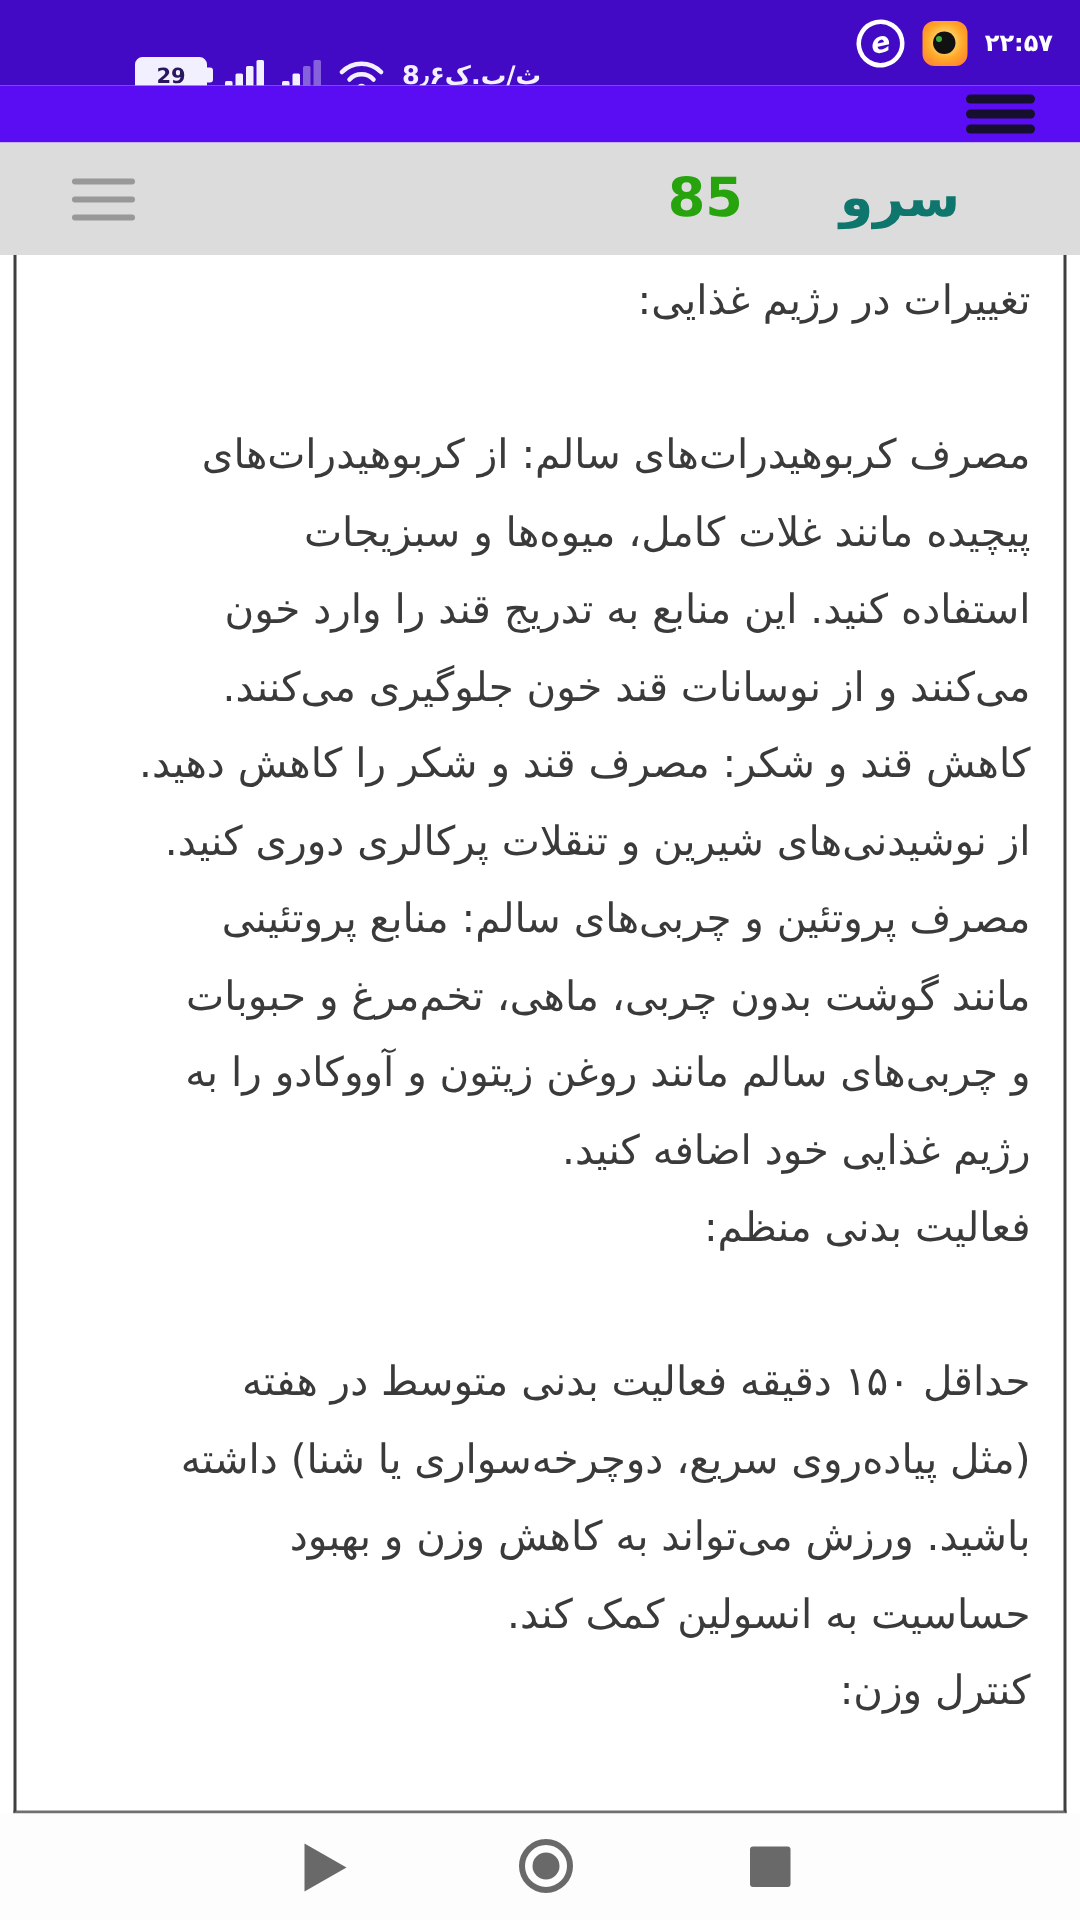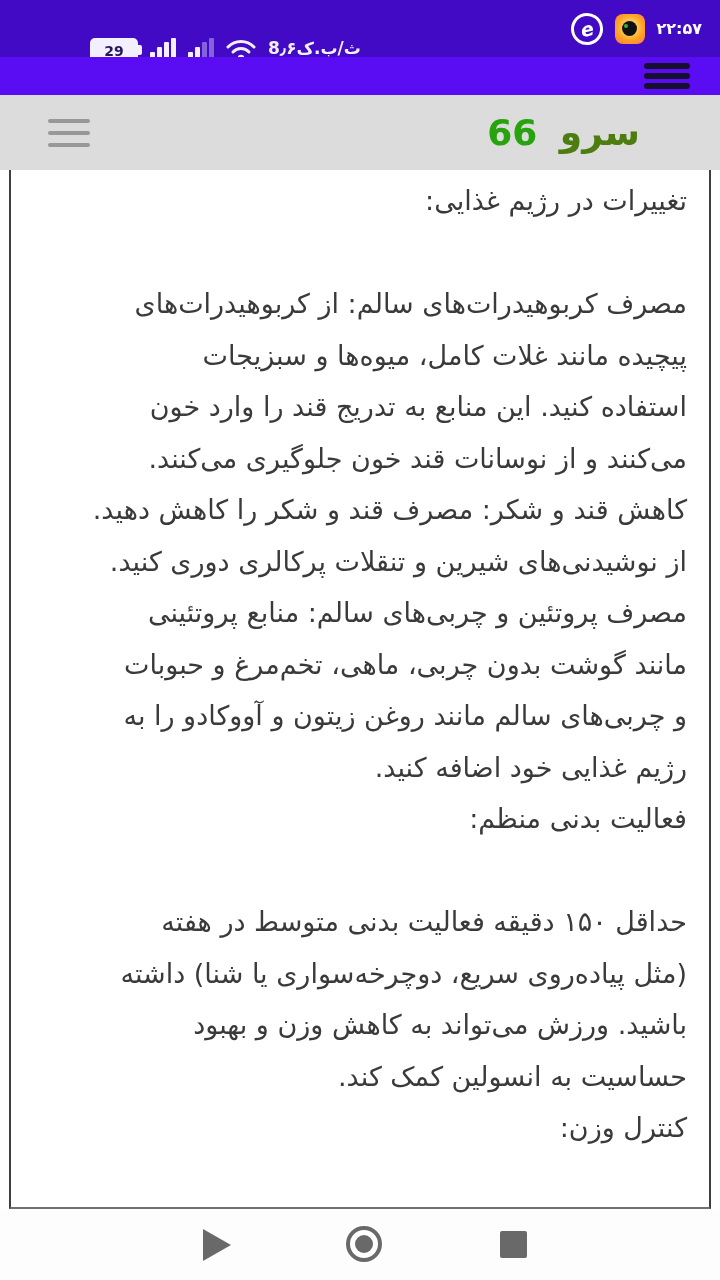--- a/index.html
+++ b/index.html
@@ -8,21 +8,21 @@
     background:#ffffff;
     font-family:"DejaVu Sans","Liberation Sans",sans-serif;
   }
   
   .status-bar{
     position:absolute;top:0;left:0;width:720px;height:57px;
     background:#430ac6;color:#fff;
     display:flex;align-items:center;justify-content:space-between;
     box-sizing:border-box;padding:0 18px 0 90px;
   }
-  .sb-left{display:flex;align-items:flex-start;gap:12px;margin-top:44px;}
+  .sb-left{display:flex;align-items:center;gap:12px;margin-top:44px;}
   .battery{
     position:relative;width:44px;height:22px;border:2px solid #f2f0ff;
     border-radius:5px;background:#f2f0ff;display:flex;align-items:center;justify-content:center;
   }
   .battery::after{
     content:"";position:absolute;right:-6px;top:5px;width:4px;height:10px;
     background:#f2f0ff;border-radius:0 2px 2px 0;
   }
   .battery span{font-size:14px;font-weight:bold;color:#2a1560;line-height:1;}
   .sig{display:flex;align-items:flex-end;gap:2px;height:22px;}
@@ -69,21 +69,21 @@
   }
   .burger-gray{
     position:absolute;left:48px;top:24px;width:42px;height:28px;
     display:flex;flex-direction:column;justify-content:space-between;cursor:pointer;
   }
   .burger-gray i{display:block;height:4px;background:#989898;border-radius:2px;}
   .logo{
     position:absolute;right:80px;top:14px;height:48px;
     direction:rtl;font-weight:bold;font-size:36px;line-height:48px;white-space:nowrap;
   }
-  .logo .logo-word{color:#4d7c0f;}
+  .logo .logo-word{color:#0f766e;margin-left:42px;}
   .logo .logo-num{color:#27a30e;margin-right:10px;}
   
   .content-box{
     position:absolute;left:9px;top:170px;width:702px;height:1039px;
     box-sizing:border-box;background:#ffffff;
     border-left:2px solid #3f3f3f;border-right:2px solid #3f3f3f;border-bottom:2px solid #707070;
   }
   .body-text{
     direction:rtl;text-align:right;
     margin:0;padding:5px 22px 0 16px;
@@ -159,21 +159,21 @@
 </div>
 
 <div class="header">
   <div class="burger-gray">
       <i></i>
       <i></i>
       <i></i>
     </div>
   <div class="logo">
     <span class="logo-word">سرو</span>
-    <span class="logo-num">66</span>
+    <span class="logo-num">85</span>
   </div>
 </div>
 
 <div class="content-box">
   <p class="body-text">تغییرات در رژیم غذایی:
 
 مصرف کربوهیدرات‌های سالم: از کربوهیدرات‌های
 پیچیده مانند غلات کامل، میوه‌ها و سبزیجات
 استفاده کنید. این منابع به تدریج قند را وارد خون
 می‌کنند و از نوسانات قند خون جلوگیری می‌کنند.

